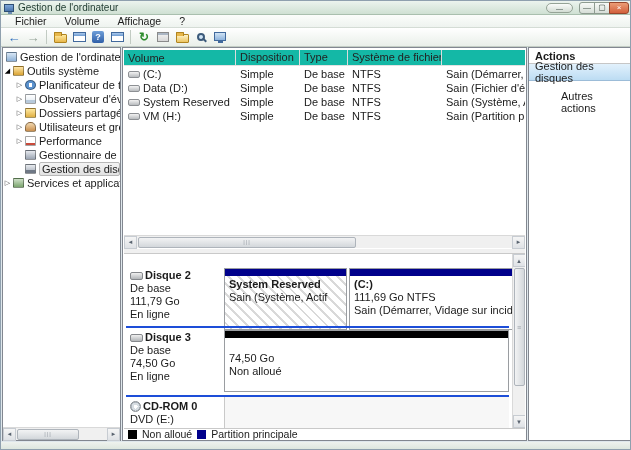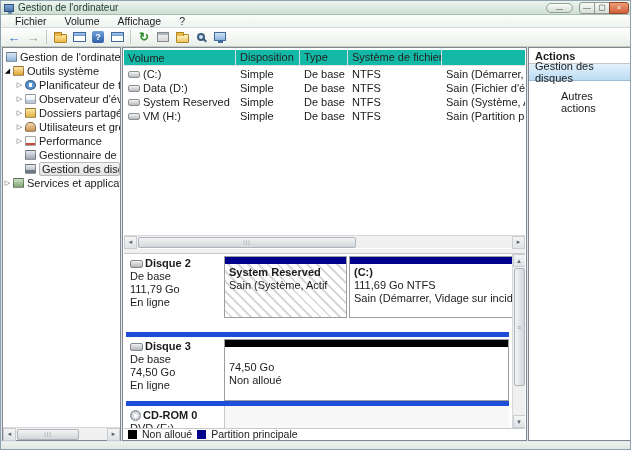--- a/index.html
+++ b/index.html
@@ -101,21 +101,21 @@
   .c-vol{width:112px; display:flex; align-items:center; gap:3px;}
   .c-disp{width:64px;} .c-type{width:48px;} .c-fs{width:94px;} .c-stat{flex:1 1 auto; min-width:0;}
   .drive-ic { width:12px; height:7px; border-radius:2px; flex:none;
     background:linear-gradient(#f2f2f2,#b9bcbf); border:1px solid #8d9094; }
   .vt-hscroll { position:absolute; left:1px; right:1px; top:187px; }
   .splitter { position:absolute; left:1px; right:1px; top:201px; height:5px; background:#f0f0f0; border-bottom:1px solid #c9c9c9; }
 
   
   .diskarea { position:absolute; left:1px; right:1px; top:206px; bottom:12px; background:#fff; overflow:hidden; }
   .dk-row { position:absolute; left:2px; right:16px; display:flex; }
-  .dk-row.sep { border-top:5px solid #1d4ed8;margin-top:6px; }
+  .dk-row.sep { border-top:2px solid #1d4ed8; }
   .dk-label { width:98px; flex:none; padding:3px 2px 0 4px; line-height:13px; }
   .dk-name { font-weight:bold; display:flex; align-items:center; gap:2px; }
   .dk-ic { width:13px; height:8px; border-radius:2px; background:linear-gradient(#f0f0f0,#b2b5b8); border:1px solid #85888c; flex:none; }
   .cd-ic { width:11px; height:11px; border-radius:50%; border:1px solid #8a8f94; flex:none;
     background:radial-gradient(circle at 50% 50%, #fff 0 2px, #d7dde2 2px 4px, #aeb6bd 4px); }
   .strip { flex:1; display:flex; gap:2px; padding-top:2px; }
   .part { border:1px solid #9a9da1; background:#fff; height:62px; overflow:hidden; }
   .part .bar { height:7px; }
   .bar-navy { background:#00008b; }
   .bar-black { background:#000; }
@@ -321,21 +321,21 @@
       <span class="sb-btn">◄</span>
       <span class="sb-thumb" style="width:218px">|||</span>
       <span class="spacer"></span>
       <span class="sb-btn">►</span>
     </div>
 
     <div class="splitter"></div>
 
     <div class="diskarea">
 
-      <div class="dk-row" style="top:0;height:68px">
+      <div class="dk-row" style="top:12px;height:68px">
         <div class="dk-label">
           <div class="dk-name">
               <span class="dk-ic"></span>
               <span>Disque 2</span>
             </div>
           <div>De base</div>
           <div>111,79 Go</div>
           <div>En ligne</div>
         </div>
         <div class="strip">

